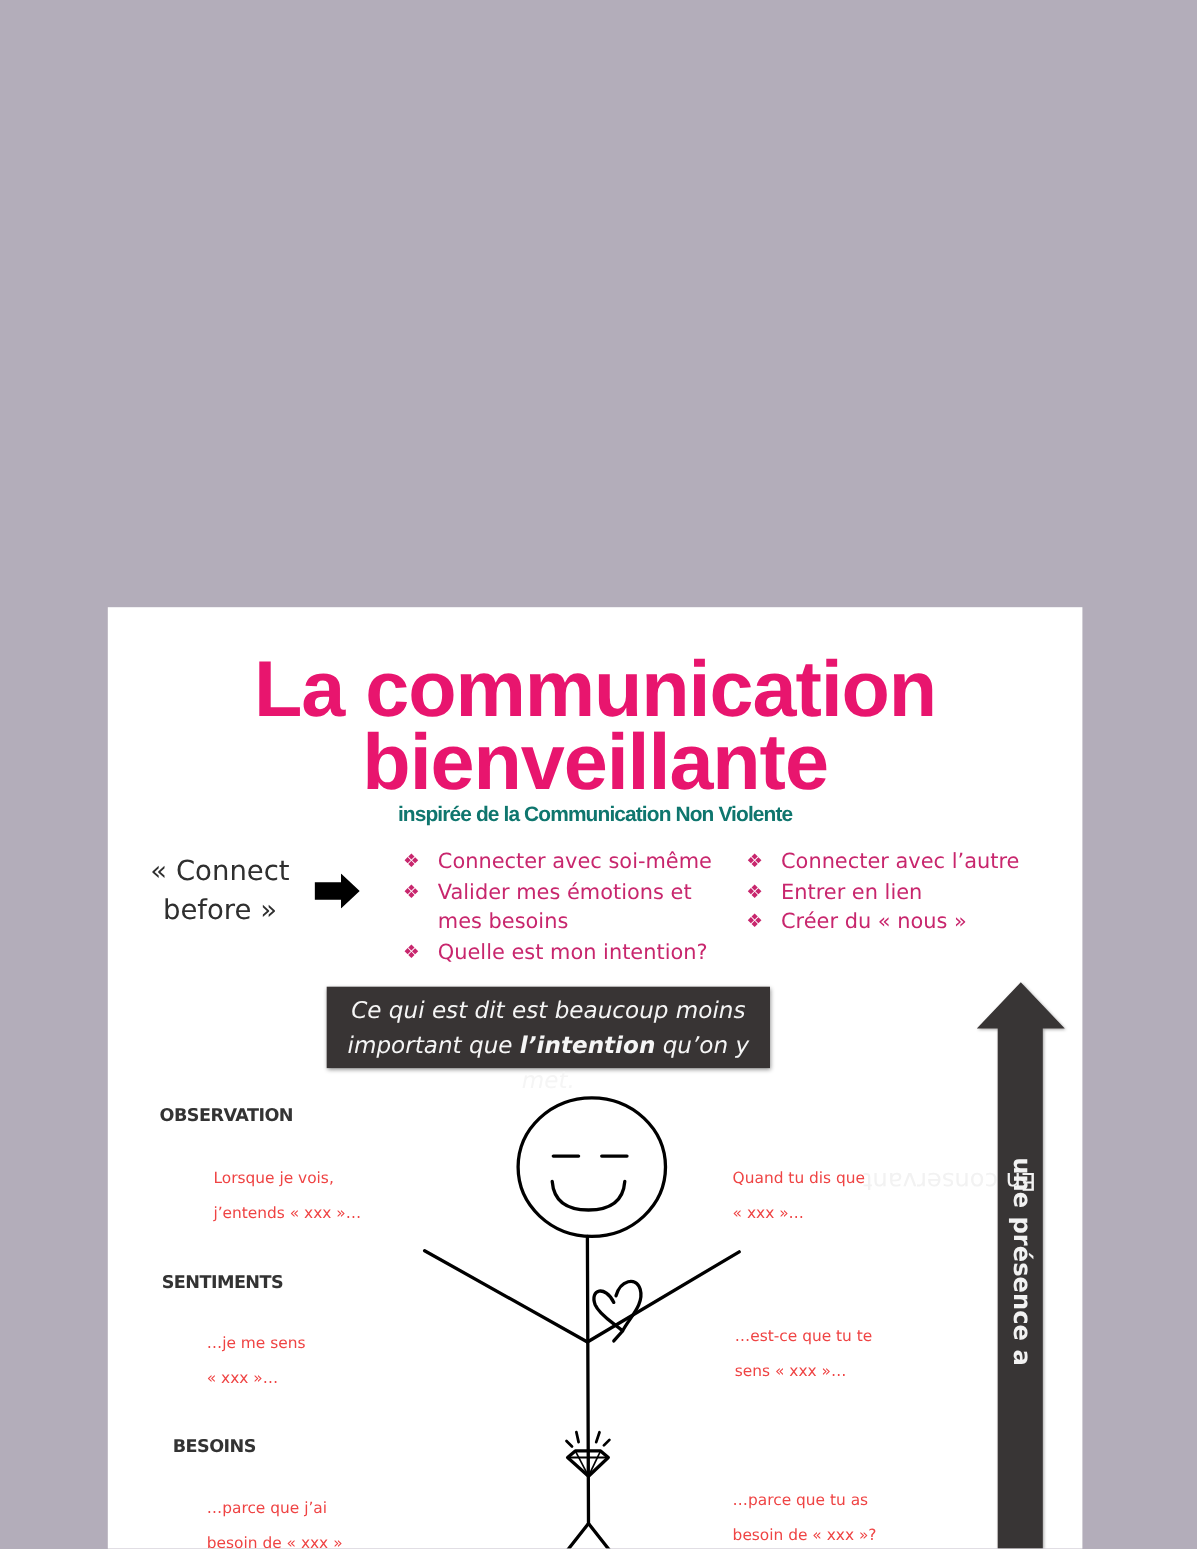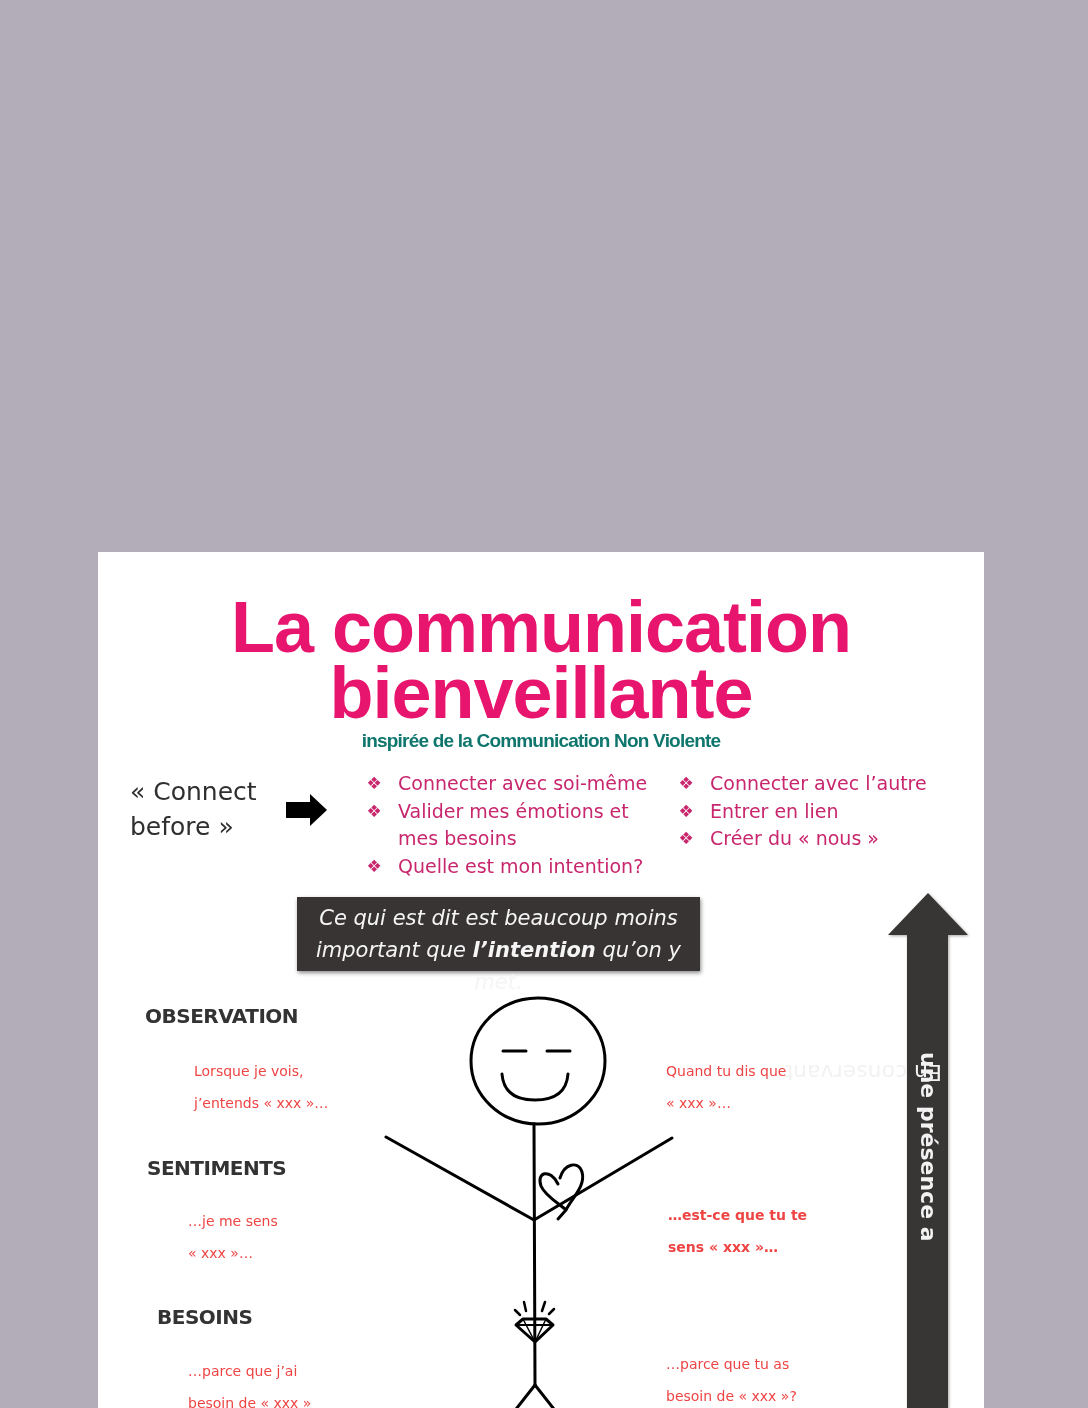--- a/index.html
+++ b/index.html
@@ -18,42 +18,42 @@
       color: #e8156e; font-weight: bold; letter-spacing: -1px;
       font-size: 72px; line-height: 66px;
     }
     .title.l1 { top: 42px; }
     .title.l2 { top: 108px; }
     .subtitle {
       left: 0; width: 886px; text-align: center; top: 178px;
       color: #0f766e; font-weight: bold; font-size: 19px; letter-spacing: -0.8px;
     }
     .connect {
-      left: 32px; top: 222px; width: 140px; text-align: left;
+      left: 32px; top: 222px; width: 140px; text-align: center;
       font-family: "DejaVu Sans", sans-serif; color: #2f2f2f;
       font-size: 25px; line-height: 35px;
     }
     .right-arrow { left: 188px; top: 242px; }
     .bullets {
       color: #c8266d; font-family: "DejaVu Sans", sans-serif; font-size: 19px;
       line-height: 27.5px; margin: 0; padding: 0; list-style: none;
     }
     .bullets li { position: relative; padding-left: 36px; }
     .bullets li .b { position: absolute; left: 0; top: 0; width: 24px; text-align: center; font-size: 17px; }
     .bullets.col1 { left: 264px; top: 218px; width: 310px; }
     .bullets.col2 { left: 576px; top: 218px; width: 290px; }
     .quote-box {
       left: 199px; top: 345px; width: 403px; height: 74px; background: #383434;
       box-shadow: 1px 2px 4px rgba(0,0,0,0.45); color: #f5f5f5;
       font-family: "DejaVu Sans", sans-serif; font-style: italic; font-size: 21px;
       line-height: 32px; text-align: center; padding-top: 5px; box-sizing: border-box;
     }
     .quote-box b { font-weight: bold; }
     .section-label {
-      left: 47px; font-weight: bold; color: #333333; font-size: 20px;
+      left: 47px; font-weight: bold; color: #333333; font-size: 16px;
       font-family: "DejaVu Sans", sans-serif; letter-spacing: -0.5px;
     }
     .pink-text {
       color: #ef4444; font-family: "DejaVu Sans", sans-serif; font-size: 14px;
       line-height: 32px; white-space: nowrap;
     }
     .vert-text {
       left: 810px; top: 500px; width: 40px; height: 356px;
     }
     .vert-text span {
@@ -113,21 +113,21 @@
   </div>
   <div class="abs pink-text" style="left:90px; top:803px;">
     <div>…parce que j’ai</div>
     <div>besoin de « xxx »</div>
   </div>
 
   <div class="abs pink-text" style="left:568px; top:503px;">
     <div>Quand tu dis que</div>
     <div>« xxx »…</div>
   </div>
-  <div class="abs pink-text" style="left:570px; top:647px;font-weight:bold;">
+  <div class="abs pink-text" style="left:570px; top:647px;">
     <div>…est-ce que tu te</div>
     <div>sens « xxx »…</div>
   </div>
   <div class="abs pink-text" style="left:568px; top:796px;">
     <div>…parce que tu as</div>
     <div>besoin de « xxx »?</div>
   </div>
 
   <svg class="abs" style="left:0; top:0;" width="886" height="856" viewBox="0 0 886 856">
     <g stroke="#000" stroke-width="3" fill="none" stroke-linecap="round" stroke-linejoin="round">

